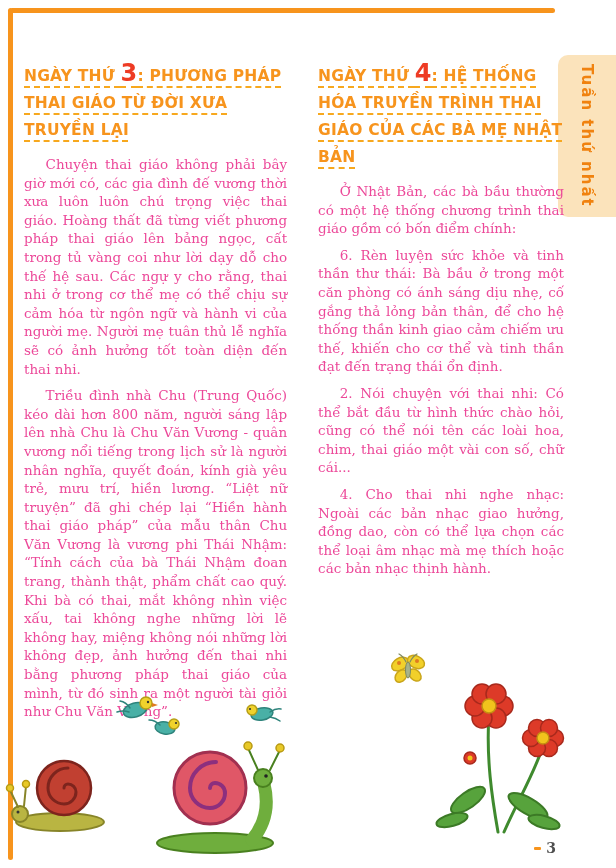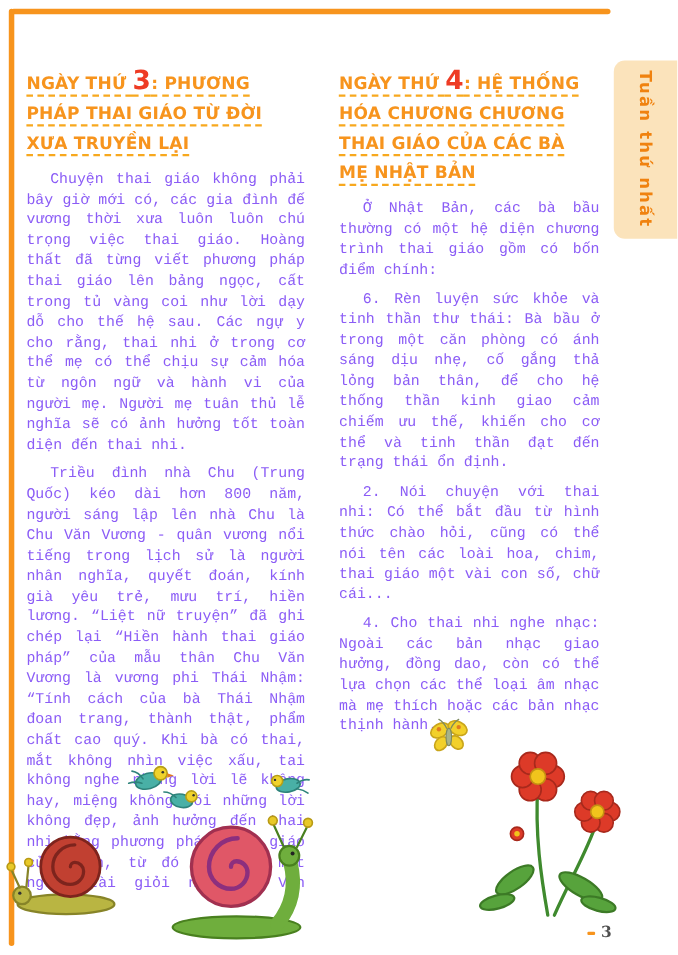--- a/index.html
+++ b/index.html
@@ -8,32 +8,32 @@
   .page { position:relative; width:616px; height:868px; background:#ffffff; overflow:hidden; margin:0 auto; }
 
   .top-bar { position:absolute; left:10px; top:8px; width:545px; height:5px; background:#f7941d; border-radius:3px; }
   .left-bar { position:absolute; left:8px; top:8px; width:5px; height:852px; background:#f7941d; border-radius:3px; }
 
   .side-tab { position:absolute; right:0; top:55px; width:58px; height:162px; background:#fbe3bb;
               border-radius:10px 0 0 10px; display:flex; align-items:center; justify-content:center; }
   .side-tab .tab-text { writing-mode:vertical-rl; font-family:"DejaVu Sans","Liberation Sans",sans-serif;
               font-weight:bold; font-size:15px; color:#f0820f; letter-spacing:2px; white-space:nowrap; }
 
-  .columns { position:absolute; left:24px; top:60px; right:71px; display:flex; gap:31px; }
+  .columns { position:absolute; left:24px; top:60px; right:52px; display:flex; gap:31px; }
   .col { flex:1.07; min-width:0; }
   .col.right-col { flex:1; }
 
   .heading { font-family:"DejaVu Sans","Liberation Sans",sans-serif; font-weight:bold;
              font-size:15.5px; line-height:27px; color:#f7941d; margin-bottom:11px; letter-spacing:0.2px; }
   .heading .hl { text-decoration:underline; text-decoration-style:dashed; text-decoration-color:#f7a81e;
                  text-decoration-thickness:1.5px; text-underline-offset:5px; }
   .heading .num { font-size:24px; color:#ee3b24; }
 
-  .col p { font-size:13.5px; line-height:18.6px; color:#8b5cf6; text-align:justify;
-           text-indent:1.6em; margin-bottom:8px;font-family:Liberation Mono, monospace; }
+  .col p { font-size:13.5px; line-height:18.6px; color:#ec4899; text-align:justify;
+           text-indent:1.6em; margin-bottom:8px; }
 
   .page-num { position:absolute; right:60px; bottom:12px; font-size:14px; color:#4f4f4f;
               font-weight:bold; display:flex; align-items:center; gap:5px;
               font-family:"DejaVu Serif","Liberation Serif",serif; }
   .pn-dash { width:7px; height:3px; background:#f7941d; display:inline-block; border-radius:1px; }
 
   .art { position:absolute; left:0; bottom:0; pointer-events:none; }
 </style>
 </head>
 <body>
@@ -49,22 +49,22 @@
 
   <div class="columns">
 
     <div class="col">
       <h2 class="heading"><span class="hl"><span>NGÀY THỨ </span><span class="num">3</span><span>: PHƯƠNG PHÁP THAI GIÁO TỪ ĐỜI XƯA TRUYỀN LẠI</span></span></h2>
       <p>Chuyện thai giáo không phải bây giờ mới có, các gia đình đế vương thời xưa luôn luôn chú trọng việc thai giáo. Hoàng thất đã từng viết phương pháp thai giáo lên bảng ngọc, cất trong tủ vàng coi như lời dạy dỗ cho thế hệ sau. Các ngự y cho rằng, thai nhi ở trong cơ thể mẹ có thể chịu sự cảm hóa từ ngôn ngữ và hành vi của người mẹ. Người mẹ tuân thủ lễ nghĩa sẽ có ảnh hưởng tốt toàn diện đến thai nhi.</p>
       <p>Triều đình nhà Chu (Trung Quốc) kéo dài hơn 800 năm, người sáng lập lên nhà Chu là Chu Văn Vương - quân vương nổi tiếng trong lịch sử là người nhân nghĩa, quyết đoán, kính già yêu trẻ, mưu trí, hiền lương. “Liệt nữ truyện” đã ghi chép lại “Hiền hành thai giáo pháp” của mẫu thân Chu Văn Vương là vương phi Thái Nhậm: “Tính cách của bà Thái Nhậm đoan trang, thành thật, phẩm chất cao quý. Khi bà có thai, mắt không nhìn việc xấu, tai không nghe những lời lẽ không hay, miệng không nói những lời không đẹp, ảnh hưởng đến thai nhi bằng phương pháp thai giáo của mình, từ đó sinh ra một người tài giỏi như Chu Văn Vương”.</p>
     </div>
 
     <div class="col right-col">
-      <h2 class="heading"><span class="hl"><span>NGÀY THỨ </span><span class="num">4</span><span>: HỆ THỐNG HÓA CHƯƠNG CHƯƠNG THAI GIÁO CỦA CÁC BÀ MẸ NHẬT BẢN</span></span></h2>
-      <p>Ở Nhật Bản, các bà bầu thường có một hệ diện chương trình thai giáo gồm có bốn điểm chính:</p>
+      <h2 class="heading"><span class="hl"><span>NGÀY THỨ </span><span class="num">4</span><span>: HỆ THỐNG HÓA TRUYỀN TRÌNH THAI GIÁO CỦA CÁC BÀ MẸ NHẬT BẢN</span></span></h2>
+      <p>Ở Nhật Bản, các bà bầu thường có một hệ thống chương trình thai giáo gồm có bốn điểm chính:</p>
       <p>6. Rèn luyện sức khỏe và tinh thần thư thái: Bà bầu ở trong một căn phòng có ánh sáng dịu nhẹ, cố gắng thả lỏng bản thân, để cho hệ thống thần kinh giao cảm chiếm ưu thế, khiến cho cơ thể và tinh thần đạt đến trạng thái ổn định.</p>
       <p>2. Nói chuyện với thai nhi: Có thể bắt đầu từ hình thức chào hỏi, cũng có thể nói tên các loài hoa, chim, thai giáo một vài con số, chữ cái...</p>
       <p>4. Cho thai nhi nghe nhạc: Ngoài các bản nhạc giao hưởng, đồng dao, còn có thể lựa chọn các thể loại âm nhạc mà mẹ thích hoặc các bản nhạc thịnh hành.</p>
     </div>
 
   </div>
 
   <svg class="art" width="616" height="250" viewBox="0 0 616 250" aria-hidden="true">
 
     <g>

